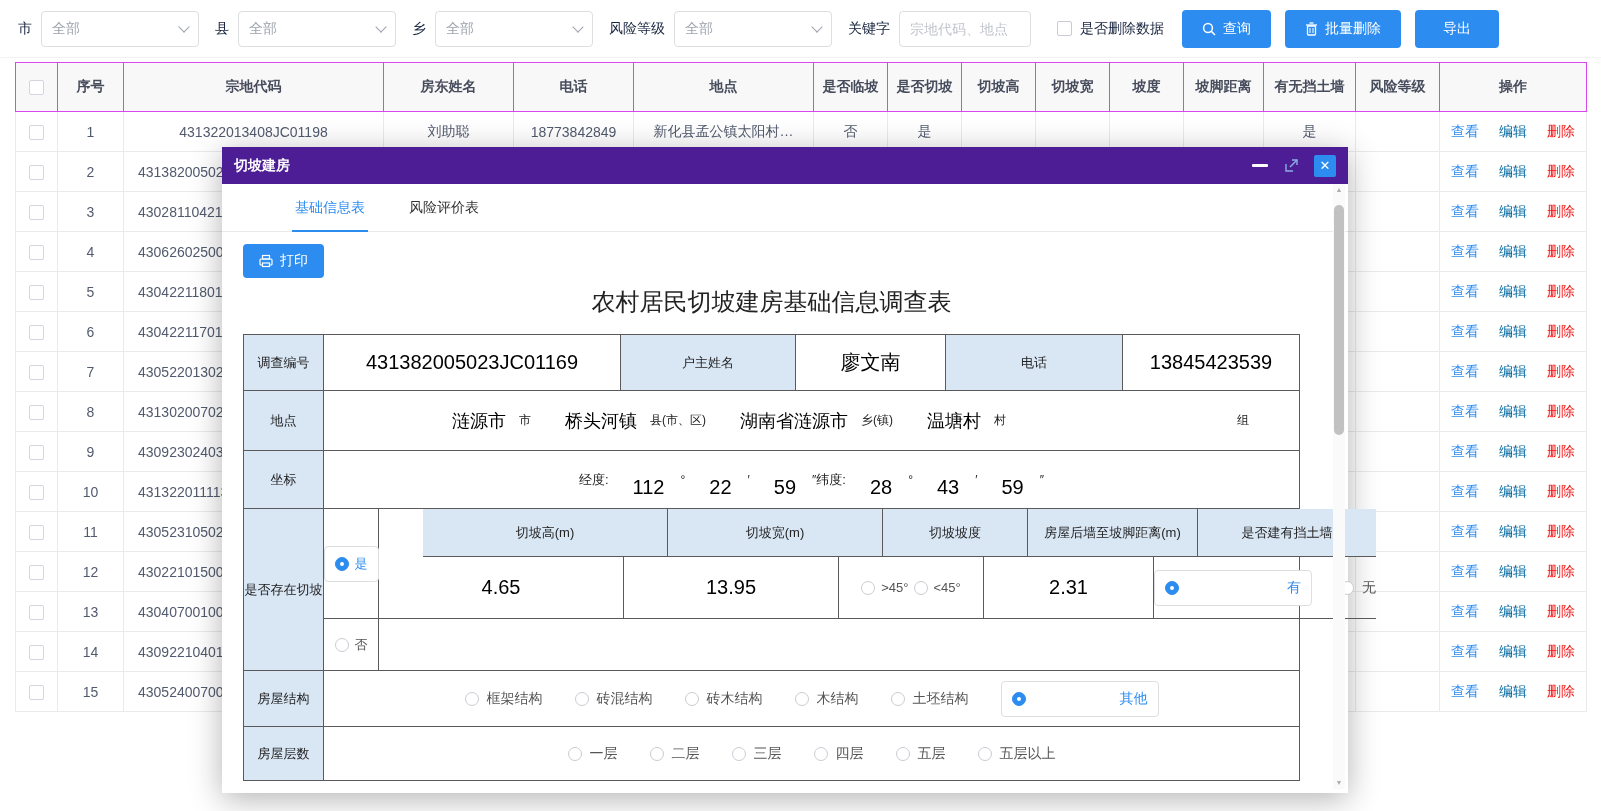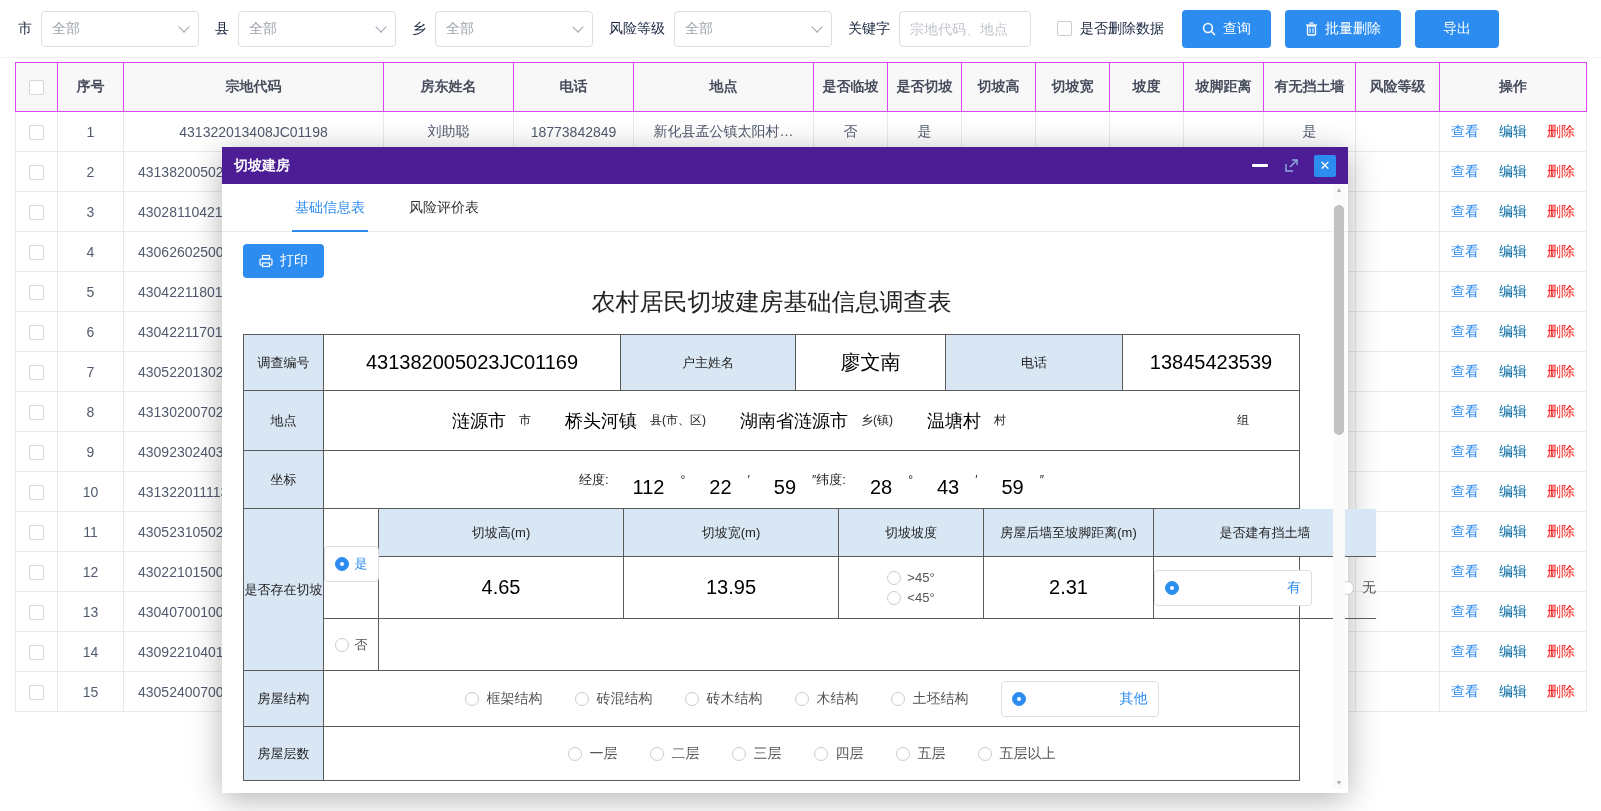--- a/index.html
+++ b/index.html
@@ -83,28 +83,28 @@
   .coord-wrap { display:flex; align-items:center; justify-content:center; width:100%; }
   .coord-lab { font-size:13px; color:#222; }
   .coord-num { font-size:20px; color:#000; margin:16px 16px 0 24px; }
   .coord-unit { font-size:12px; color:#222; }
 
   .slope-right { flex:1; display:flex; flex-direction:column; }
   .slope-top { display:flex; border-bottom:1px solid #5a5a5a; height:110px; }
   .slope-bottom { height:51px; display:flex; }
   .yesno { width:55px; flex:none; border-right:1px solid #5a5a5a; display:flex; align-items:center; justify-content:center; }
   .slope-grid { flex:1; display:flex; flex-direction:column; }
-  .sg-head { height:48px; display:flex; border-bottom:1px solid #5a5a5a; background:#d9e7f5; font-size:13px; color:#222; }
+  .sg-head { height:48px; display:flex; border-bottom:1px solid #5a5a5a; background:#d9e7f5; font-size:13px; color:#222;margin-left:44px; }
   .sg-vals { flex:1; display:flex; }
   .sgc { display:flex; align-items:center; justify-content:center; border-right:1px solid #5a5a5a; overflow:hidden; }
   .sg-head .sgc:last-child, .sg-vals .sgc:last-child { border-right:none; }
   .w1 { width:245px; flex:none; } .w2 { width:215px; flex:none; } .w3 { width:145px; flex:none; }
   .w4 { width:170px; flex:none; } .w5 { flex:1; }
   .num { font-size:20px; color:#000; }
-  .grade-col { display:flex; flex-direction:column; gap:5px; align-items:flex-start;justify-content:flex-end; }
+  .grade-col { display:flex; flex-direction:row; gap:5px; align-items:flex-start;justify-content:flex-end; }
   .grade-col .radio-item { font-size:13px; gap:6px; }
   .wall-row { display:flex; gap:28px; }
 
   .radio-item { display:inline-flex; align-items:center; gap:8px; font-size:14px; color:#555; cursor:pointer; white-space:nowrap; }
   .radio-item.sel { color:#2d8cf0; }
   .rd { width:14px; height:14px; border:1px solid #c9ccd4; border-radius:50%; background:#fff; position:relative; flex:none; }
   .rd.on { background:#2d8cf0; border-color:#2d8cf0; }
   .rd.on::after { content:''; position:absolute; left:4px; top:4px; width:4px; height:4px; border-radius:50%; background:#fff; }
   .yn-item { font-size:13px; gap:6px; }
   .radios-center { display:flex; justify-content:center; align-items:center; gap:32px; width:100%; }

